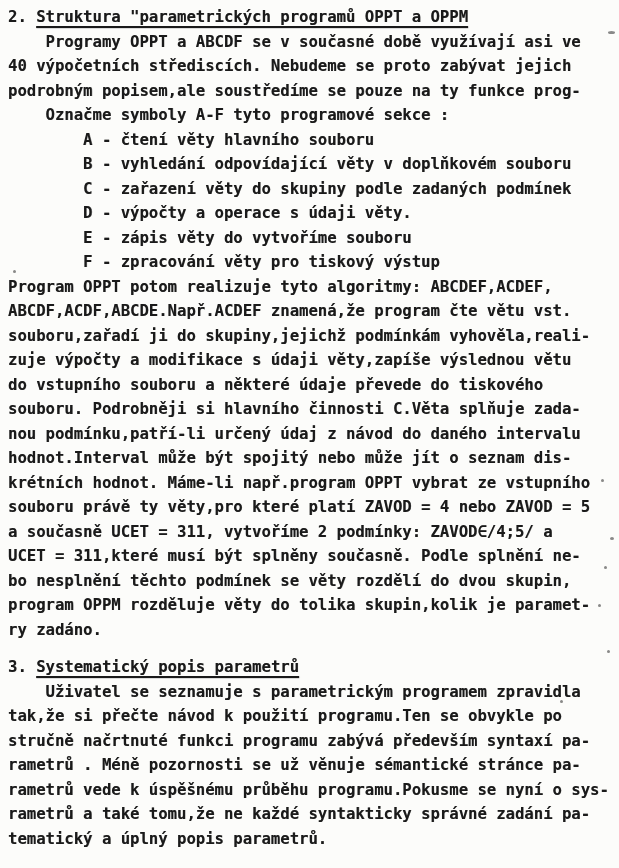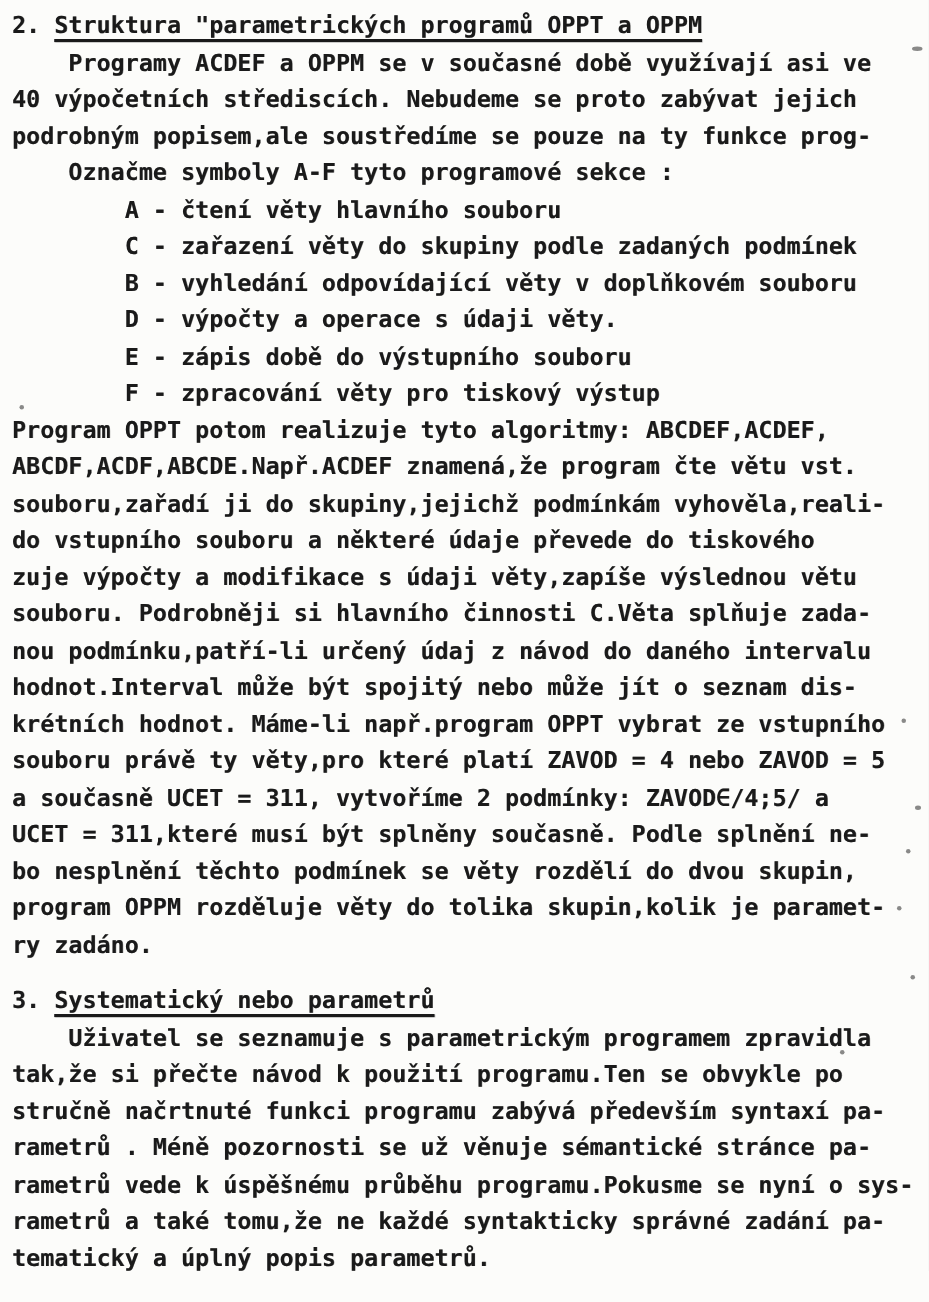--- a/index.html
+++ b/index.html
@@ -44,50 +44,50 @@
   }
 </style>
 </head>
 <body>
 
 <div class="page">
 
   <div class="section">
     <div class="line heading"><span>2. </span><span class="title">Struktura "parametrických programů OPPT a OPPM</span></div>
     <div>
-        <div class="line">    Programy ACDEF a OPPM se v současné době využívají asi ve</div>
+        <div class="line">    Programy OPPT a ABCDF se v současné době využívají asi ve</div>
         <div class="line">40 výpočetních střediscích. Nebudeme se proto zabývat jejich</div>
         <div class="line">podrobným popisem,ale soustředíme se pouze na ty funkce prog-</div>
         <div class="line">    Označme symboly A-F tyto programové sekce :</div>
         <div class="line">        A - čtení věty hlavního souboru</div>
+        <div class="line">        B - vyhledání odpovídající věty v doplňkovém souboru</div>
         <div class="line">        C - zařazení věty do skupiny podle zadaných podmínek</div>
-        <div class="line">        B - vyhledání odpovídající věty v doplňkovém souboru</div>
         <div class="line">        D - výpočty a operace s údaji věty.</div>
-        <div class="line">        E - zápis době do výstupního souboru</div>
+        <div class="line">        E - zápis věty do vytvoříme souboru</div>
         <div class="line">        F - zpracování věty pro tiskový výstup</div>
         <div class="line">Program OPPT potom realizuje tyto algoritmy: ABCDEF,ACDEF,</div>
         <div class="line">ABCDF,ACDF,ABCDE.Např.ACDEF znamená,že program čte větu vst.</div>
         <div class="line">souboru,zařadí ji do skupiny,jejichž podmínkám vyhověla,reali-</div>
+        <div class="line">zuje výpočty a modifikace s údaji věty,zapíše výslednou větu</div>
         <div class="line">do vstupního souboru a některé údaje převede do tiskového</div>
-        <div class="line">zuje výpočty a modifikace s údaji věty,zapíše výslednou větu</div>
         <div class="line">souboru. Podrobněji si hlavního činnosti C.Věta splňuje zada-</div>
         <div class="line">nou podmínku,patří-li určený údaj z návod do daného intervalu</div>
         <div class="line">hodnot.Interval může být spojitý nebo může jít o seznam dis-</div>
         <div class="line">krétních hodnot. Máme-li např.program OPPT vybrat ze vstupního</div>
         <div class="line">souboru právě ty věty,pro které platí ZAVOD = 4 nebo ZAVOD = 5</div>
         <div class="line">a současně UCET = 311, vytvoříme 2 podmínky: ZAVOD∈/4;5/ a</div>
         <div class="line">UCET = 311,které musí být splněny současně. Podle splnění ne-</div>
         <div class="line">bo nesplnění těchto podmínek se věty rozdělí do dvou skupin,</div>
         <div class="line">program OPPM rozděluje věty do tolika skupin,kolik je paramet-</div>
         <div class="line">ry zadáno.</div>
       </div>
   </div>
 
   <div class="section">
-    <div class="line heading"><span>3. </span><span class="title">Systematický nebo parametrů</span></div>
+    <div class="line heading"><span>3. </span><span class="title">Systematický popis parametrů</span></div>
     <div>
         <div class="line">    Uživatel se seznamuje s parametrickým programem zpravidla</div>
         <div class="line">tak,že si přečte návod k použití programu.Ten se obvykle po</div>
         <div class="line">stručně načrtnuté funkci programu zabývá především syntaxí pa-</div>
         <div class="line">rametrů . Méně pozornosti se už věnuje sémantické stránce pa-</div>
         <div class="line">rametrů vede k úspěšnému průběhu programu.Pokusme se nyní o sys-</div>
         <div class="line">rametrů a také tomu,že ne každé syntakticky správné zadání pa-</div>
         <div class="line">tematický a úplný popis parametrů.</div>
       </div>
   </div>

